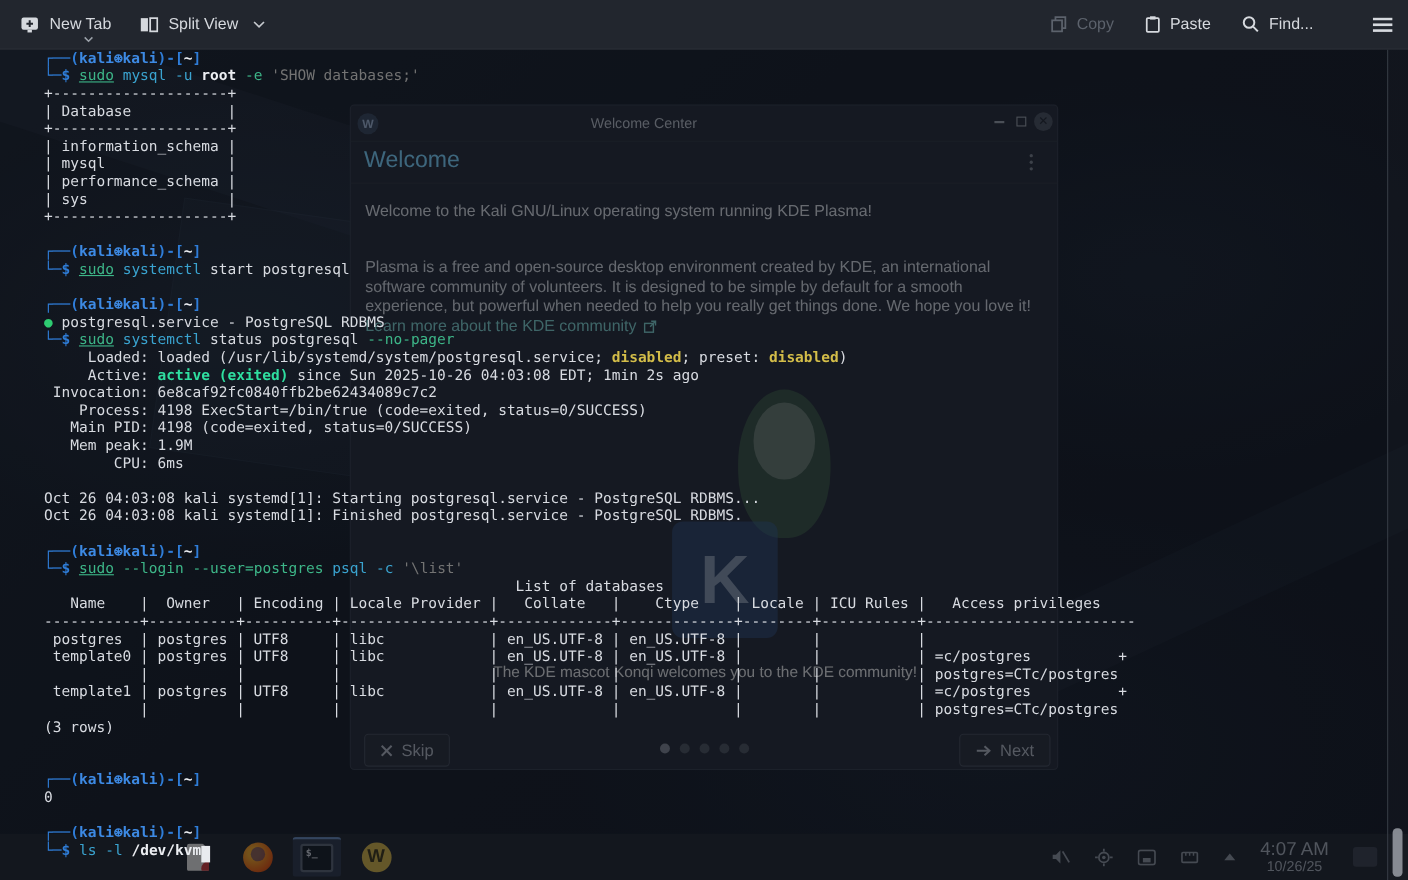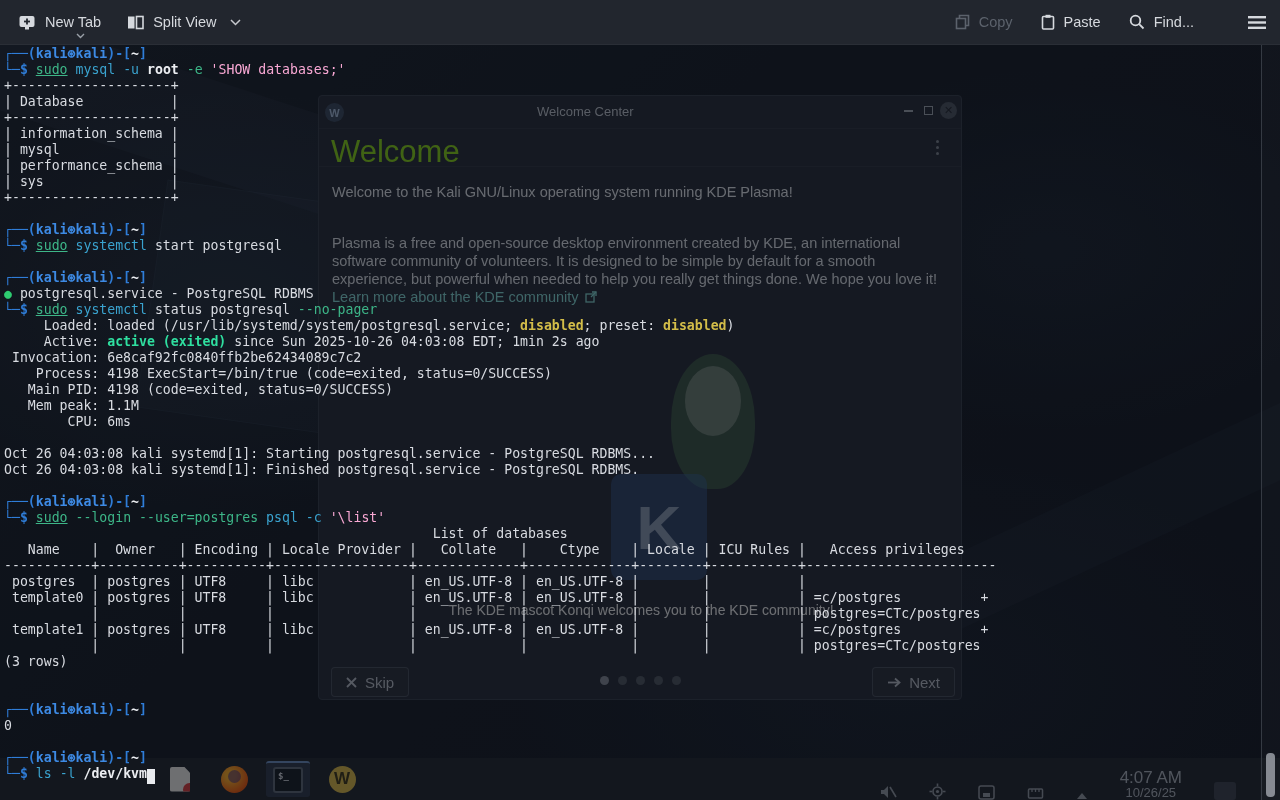--- a/index.html
+++ b/index.html
@@ -22,37 +22,37 @@
   .taskbar { position:absolute; left:0; right:0; bottom:0; height:42px; background:#20242c; display:flex; align-items:center; }
   .task-icons { position:absolute; left:158px; top:3px; display:flex; align-items:center; gap:10px; }
   .task-tile { width:44px; height:36px; display:flex; align-items:center; justify-content:center; border-radius:3px; }
   .task-tile.active { background:rgba(80,100,135,0.30); border-top:2px solid rgba(120,160,215,0.8); }
   .icon-doc { position:relative; width:20px; height:25px; background:#e8e6e2; border-radius:2px; clip-path:polygon(0 0,70% 0,100% 25%,100% 100%,0 100%); }
   .icon-doc .badge { position:absolute; right:-6px; bottom:-4px; width:13px; height:13px; border-radius:50%; background:#d23b3b; }
   .icon-firefox { width:27px; height:27px; border-radius:50%; background:radial-gradient(circle at 35% 35%, #f5a623 20%, #e8590c 70%, #b33c0a 100%); position:relative; }
   .icon-firefox::after { content:""; position:absolute; left:7px; top:4px; width:13px; height:13px; border-radius:50%; background:rgba(60,40,120,0.55); }
   .icon-konsole { width:30px; height:26px; background:#161b23; border:2px solid #5b6472; border-radius:3px; color:#cfd3d9; font:bold 9px "DejaVu Sans Mono",monospace; padding:2px 0 0 3px; }
   .icon-wireshark { width:27px; height:27px; border-radius:50%; background:#d2b244; color:#3c3416; font:bold 17px "Liberation Sans",sans-serif; display:flex; align-items:center; justify-content:center; }
-  .tray { position:absolute; right:44px; top:0; height:42px; display:flex; align-items:flex-end; gap:32px; color:#8f959d; }
+  .tray { position:absolute; right:28px; top:0; height:42px; display:flex; align-items:center; gap:22px; color:#8f959d; }
   .tray svg { display:block; }
   .clock { text-align:center; color:#a7adb5; line-height:1.05; }
   .clock .t { font-size:17px; }
   .clock .d { font-size:13px; }
   .panel-widget { width:22px; height:18px; border-radius:3px; background:#3a3f49; }
 
   
   .welcome { position:absolute; left:318px; top:95px; width:644px; height:605px; z-index:1; background:#252933; border:1px solid #343a46; border-radius:4px; color:#dfe2e7; }
   .w-titlebar { position:absolute; left:0; top:0; right:0; height:33px; border-bottom:1px solid #2d323c; }
   .w-appicon { position:absolute; left:6px; top:7px; width:19px; height:19px; border-radius:50%; background:#39465a; color:#9fb4d0; font:bold 11px "Liberation Sans",sans-serif; display:flex; align-items:center; justify-content:center; }
   .w-title { position:absolute; left:218px; top:8px; font-size:13px; color:#b8bdc5; }
   .w-ctl { position:absolute; top:8px; color:#9aa0a8; }
   .w-min { right:48px; top:14px; width:9px; height:2px; background:#9aa0a8; }
   .w-max { right:28px; top:10px; width:9px; height:9px; border:1.5px solid #9aa0a8; }
   .w-close { right:4px; top:6px; width:17px; height:17px; border-radius:50%; background:#4a505b; display:flex; align-items:center; justify-content:center; color:#22262e; font-size:11px; font-weight:bold; }
-  .w-heading { position:absolute; left:12px; top:38px; font-size:31px; color:#84cc16; }
+  .w-heading { position:absolute; left:12px; top:38px; font-size:21px; color:#7dd3fc; }
   .w-kebab { position:absolute; right:22px; top:44px; display:flex; flex-direction:column; gap:3px; }
   .w-kebab i { width:3px; height:3px; border-radius:50%; background:#7b818b; }
   .w-divider { position:absolute; left:0; right:0; top:70px; height:1px; background:#2d323c; }
   .w-intro { position:absolute; left:13px; top:88px; width:615px; font-size:14.5px; color:#d9dce1; }
   .w-body { position:absolute; left:13px; top:124px; width:612px; font-size:14.5px; line-height:18px; color:#d4d8dd;margin-top:14px; }
   .w-link { position:absolute; left:13px; top:193px; font-size:14.5px; color:#7fd0cc; display:flex; align-items:center; gap:6px; }
   .kde-k { position:absolute; left:292px; top:378px; width:96px; height:106px; background:rgba(56,96,155,0.45); border-radius:10px; display:flex; align-items:center; justify-content:center; font:bold 62px "Liberation Sans",sans-serif; color:rgba(205,216,232,0.55); }
   .konqi-body { position:absolute; left:352px; top:258px; width:84px; height:135px; border-radius:50% 50% 45% 45%; background:rgba(95,165,95,0.32); }
   .konqi-face { position:absolute; left:366px; top:270px; width:56px; height:70px; border-radius:50%; background:rgba(230,235,228,0.28); }
   .w-caption { position:absolute; left:92px; top:505px; width:460px; text-align:center; font-size:14px; line-height:19px; color:#e5e5e5; }
@@ -61,27 +61,27 @@
   .w-next { right:6px; }
   .w-dots { position:absolute; left:0; right:0; top:580px; display:flex; justify-content:center; gap:9px; }
   .w-dots .dot { width:9px; height:9px; border-radius:50%; background:#4d525c; }
   .w-dots .dot.active { background:#808690; }
 
   
   .term-overlay { position:absolute; inset:0; z-index:2; background:rgba(10,13,20,0.55); }
 
   
   .terminal { position:absolute; left:0; top:45px; right:20px; bottom:0; z-index:3; padding:1px 0 0 4px; font:13.2px/16px "DejaVu Sans Mono",monospace; }
-  .tline { white-space:pre; height:16px; }
+  .tline { white-space:pre; height:16px;margin-left:36px; }
   .sg-p  { color:#2f7dd8; font-weight:bold; }
   .sg-pb { color:#3d8ae4; font-weight:bold; }
   .sg-su { color:#3db688; text-decoration:underline; }
   .sg-c  { color:#3aa3cf; }
   .sg-g  { color:#3db688; }
-  .sg-o  { color:#f9a8d4;text-align:right; }
+  .sg-o  { color:#737373;text-align:right; }
   .sg-w  { color:#d8dbe1; }
   .sg-wb { color:#eceef2; font-weight:bold; }
   .sg-y  { color:#d3bd49; font-weight:bold; }
   .sg-ab { color:#2fdfa0; font-weight:bold; }
   .sg-dg { color:#2ecc71; }
   .sg-cur{ display:inline-block; width:8px; height:15px; background:#e9ebef; vertical-align:-3px; }
 
   
   .scroll-track { position:absolute; top:45px; bottom:0; right:0; width:19px; z-index:4; border-left:1px solid #353a43; background:rgba(255,255,255,0.02); }
   .scroll-thumb { position:absolute; right:5px; bottom:3px; width:9px; height:44px; border-radius:4px; background:rgba(154,158,166,0.85); z-index:5; }
@@ -243,21 +243,21 @@
       <div class="tline"><span class="sg-p">└─$</span><span class="sg-w"> </span><span class="sg-su">sudo</span><span class="sg-w"> </span><span class="sg-c">systemctl</span><span class="sg-w"> start postgresql</span></div>
       <div class="tline">&nbsp;</div>
       <div class="tline"><span class="sg-p">┌──(</span><span class="sg-pb">kali⊛kali</span><span class="sg-p">)-[</span><span class="sg-wb">~</span><span class="sg-p">]</span></div>
       <div class="tline"><span class="sg-dg">●</span><span class="sg-w"> postgresql.service - PostgreSQL RDBMS</span></div>
       <div class="tline"><span class="sg-p">└─$</span><span class="sg-w"> </span><span class="sg-su">sudo</span><span class="sg-w"> </span><span class="sg-c">systemctl</span><span class="sg-w"> status postgresql </span><span class="sg-g">--no-pager</span></div>
       <div class="tline"><span class="sg-w">     Loaded: loaded (/usr/lib/systemd/system/postgresql.service; </span><span class="sg-y">disabled</span><span class="sg-w">; preset: </span><span class="sg-y">disabled</span><span class="sg-w">)</span></div>
       <div class="tline"><span class="sg-w">     Active: </span><span class="sg-ab">active (exited)</span><span class="sg-w"> since Sun 2025-10-26 04:03:08 EDT; 1min 2s ago</span></div>
       <div class="tline"><span class="sg-w"> Invocation: 6e8caf92fc0840ffb2be62434089c7c2</span></div>
       <div class="tline"><span class="sg-w">    Process: 4198 ExecStart=/bin/true (code=exited, status=0/SUCCESS)</span></div>
       <div class="tline"><span class="sg-w">   Main PID: 4198 (code=exited, status=0/SUCCESS)</span></div>
-      <div class="tline"><span class="sg-w">   Mem peak: 1.1M</span></div>
+      <div class="tline"><span class="sg-w">   Mem peak: 1.9M</span></div>
       <div class="tline"><span class="sg-w">        CPU: 6ms</span></div>
       <div class="tline">&nbsp;</div>
       <div class="tline"><span class="sg-w">Oct 26 04:03:08 kali systemd[1]: Starting postgresql.service - PostgreSQL RDBMS...</span></div>
       <div class="tline"><span class="sg-w">Oct 26 04:03:08 kali systemd[1]: Finished postgresql.service - PostgreSQL RDBMS.</span></div>
       <div class="tline">&nbsp;</div>
       <div class="tline"><span class="sg-p">┌──(</span><span class="sg-pb">kali⊛kali</span><span class="sg-p">)-[</span><span class="sg-wb">~</span><span class="sg-p">]</span></div>
       <div class="tline"><span class="sg-p">└─$</span><span class="sg-w"> </span><span class="sg-su">sudo</span><span class="sg-w"> </span><span class="sg-g">--login</span><span class="sg-w"> </span><span class="sg-g">--user=postgres</span><span class="sg-w"> </span><span class="sg-c">psql</span><span class="sg-w"> </span><span class="sg-c">-c</span><span class="sg-w"> </span><span class="sg-o">'\list'</span></div>
       <div class="tline"><span class="sg-w">                                                      List of databases</span></div>
       <div class="tline"><span class="sg-w">   Name    |  Owner   | Encoding | Locale Provider |   Collate   |    Ctype    | Locale | ICU Rules |   Access privileges</span></div>
       <div class="tline"><span class="sg-w">-----------+----------+----------+-----------------+-------------+-------------+--------+-----------+------------------------</span></div>

